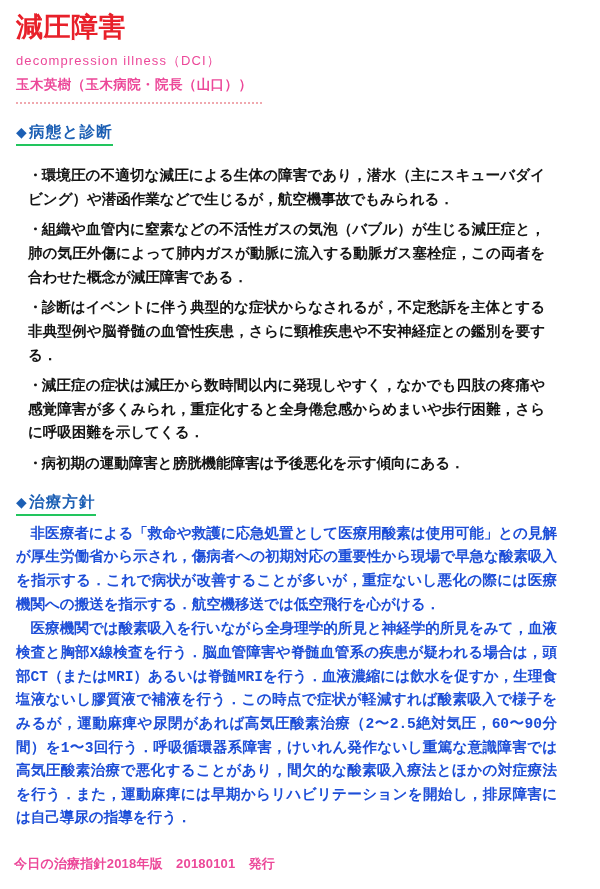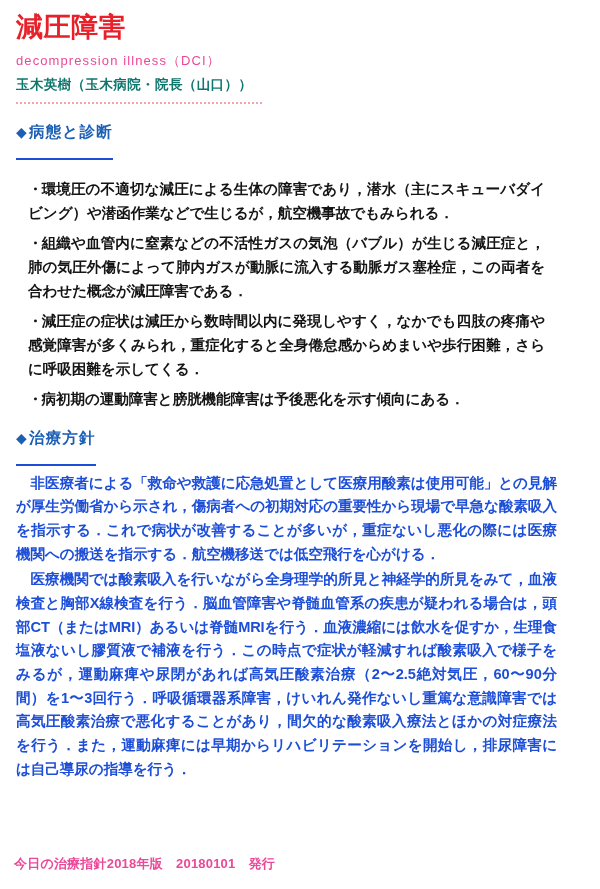--- a/index.html
+++ b/index.html
@@ -40,41 +40,41 @@
     font-size: 13px;
     line-height: 1.5;
     color: #ec4899;
     letter-spacing: 1.1px;
     margin: 0 0 4px 2px;
     font-weight: 400;
   }
   .doc-author {
     font-size: 13.5px;
     line-height: 1.5;
-    color: #0f766e;
+    color: #ec4899;
     letter-spacing: 0.4px;
     margin: 0 0 7px 2px;
     font-weight: 600;
   }
   .header-rule {
     height: 0;
     width: 246px;
     margin: 0 0 0 2px;
     border-top: 2px dotted #f0a8ae;
   }
 
   
   .section-heading {
     display: inline-block;
     font-size: 15.5px;
     font-weight: 700;
     color: #1c5fb4;
     letter-spacing: 1.2px;
-    border-bottom: 2px solid #1d4ed8;
-    padding-bottom: 15px;
+    border-bottom: 2px solid #22c55e;
+    padding-bottom: 1px;
     margin: 0 12px 6px 2px;
     white-space: nowrap;
   }
   .section-heading .diamond {
     color: #1c5fb4;
     font-size: 14px;
     margin-right: 1px;
   }
   .section-1 { margin-top: 18px; }
   .section-2 { margin-top: 16px; }
@@ -107,21 +107,21 @@
     line-height: 1.62;
     font-weight: 600;
     color: #1d4ed8;
     letter-spacing: -0.1px;
     margin: 0 0 2px 0;
     text-align: justify;
     text-justify: inter-character;
     text-indent: 1em;
     padding-left: 2px;
   }
-  .para:last-child { margin-bottom: 0; }
+  .para:last-child { margin-bottom: 0; font-family: Liberation Mono, monospace; }
 
   
   .doc-footer {
     position: absolute;
     left: 14px;
     bottom: 16px;
     font-size: 13px;
     font-weight: 600;
     color: #ec4899;
     letter-spacing: 0.2px;
@@ -138,20 +138,21 @@
     <div class="doc-subtitle">decompression illness（DCI）</div>
     <div class="doc-author">玉木英樹（玉木病院・院長（山口））</div>
     <div class="header-rule"></div>
   </div>
 
   <div class="section-1">
     <div class="section-heading"><span class="diamond">◆</span><span>病態と診断</span></div>
     <ul class="bullet-list">
       <li class="bullet-item">環境圧の不適切な減圧による生体の障害であり，潜水（主にスキューバダイビング）や潜函作業などで生じるが，航空機事故でもみられる．</li>
       <li class="bullet-item">組織や血管内に窒素などの不活性ガスの気泡（バブル）が生じる減圧症と，肺の気圧外傷によって肺内ガスが動脈に流入する動脈ガス塞栓症，この両者を合わせた概念が減圧障害である．</li>
+      <li class="bullet-item">診断はイベントに伴う典型的な症状からなされるが，不定愁訴を主体とする非典型例や脳脊髄の血管性疾患，さらに頸椎疾患や不安神経症との鑑別を要する．</li>
       <li class="bullet-item">減圧症の症状は減圧から数時間以内に発現しやすく，なかでも四肢の疼痛や感覚障害が多くみられ，重症化すると全身倦怠感からめまいや歩行困難，さらに呼吸困難を示してくる．</li>
       <li class="bullet-item">病初期の運動障害と膀胱機能障害は予後悪化を示す傾向にある．</li>
     </ul>
   </div>
 
   <div class="section-2">
     <div class="section-heading"><span class="diamond">◆</span><span>治療方針</span></div>
     <p class="para">非医療者による「救命や救護に応急処置として医療用酸素は使用可能」との見解が厚生労働省から示され，傷病者への初期対応の重要性から現場で早急な酸素吸入を指示する．これで病状が改善することが多いが，重症ないし悪化の際には医療機関への搬送を指示する．航空機移送では低空飛行を心がける．</p>
     <p class="para">医療機関では酸素吸入を行いながら全身理学的所見と神経学的所見をみて，血液検査と胸部X線検査を行う．脳血管障害や脊髄血管系の疾患が疑われる場合は，頭部CT（またはMRI）あるいは脊髄MRIを行う．血液濃縮には飲水を促すか，生理食塩液ないし膠質液で補液を行う．この時点で症状が軽減すれば酸素吸入で様子をみるが，運動麻痺や尿閉があれば高気圧酸素治療（2〜2.5絶対気圧，60〜90分間）を1〜3回行う．呼吸循環器系障害，けいれん発作ないし重篤な意識障害では高気圧酸素治療で悪化することがあり，間欠的な酸素吸入療法とほかの対症療法を行う．また，運動麻痺には早期からリハビリテーションを開始し，排尿障害には自己導尿の指導を行う．</p>
   </div>

